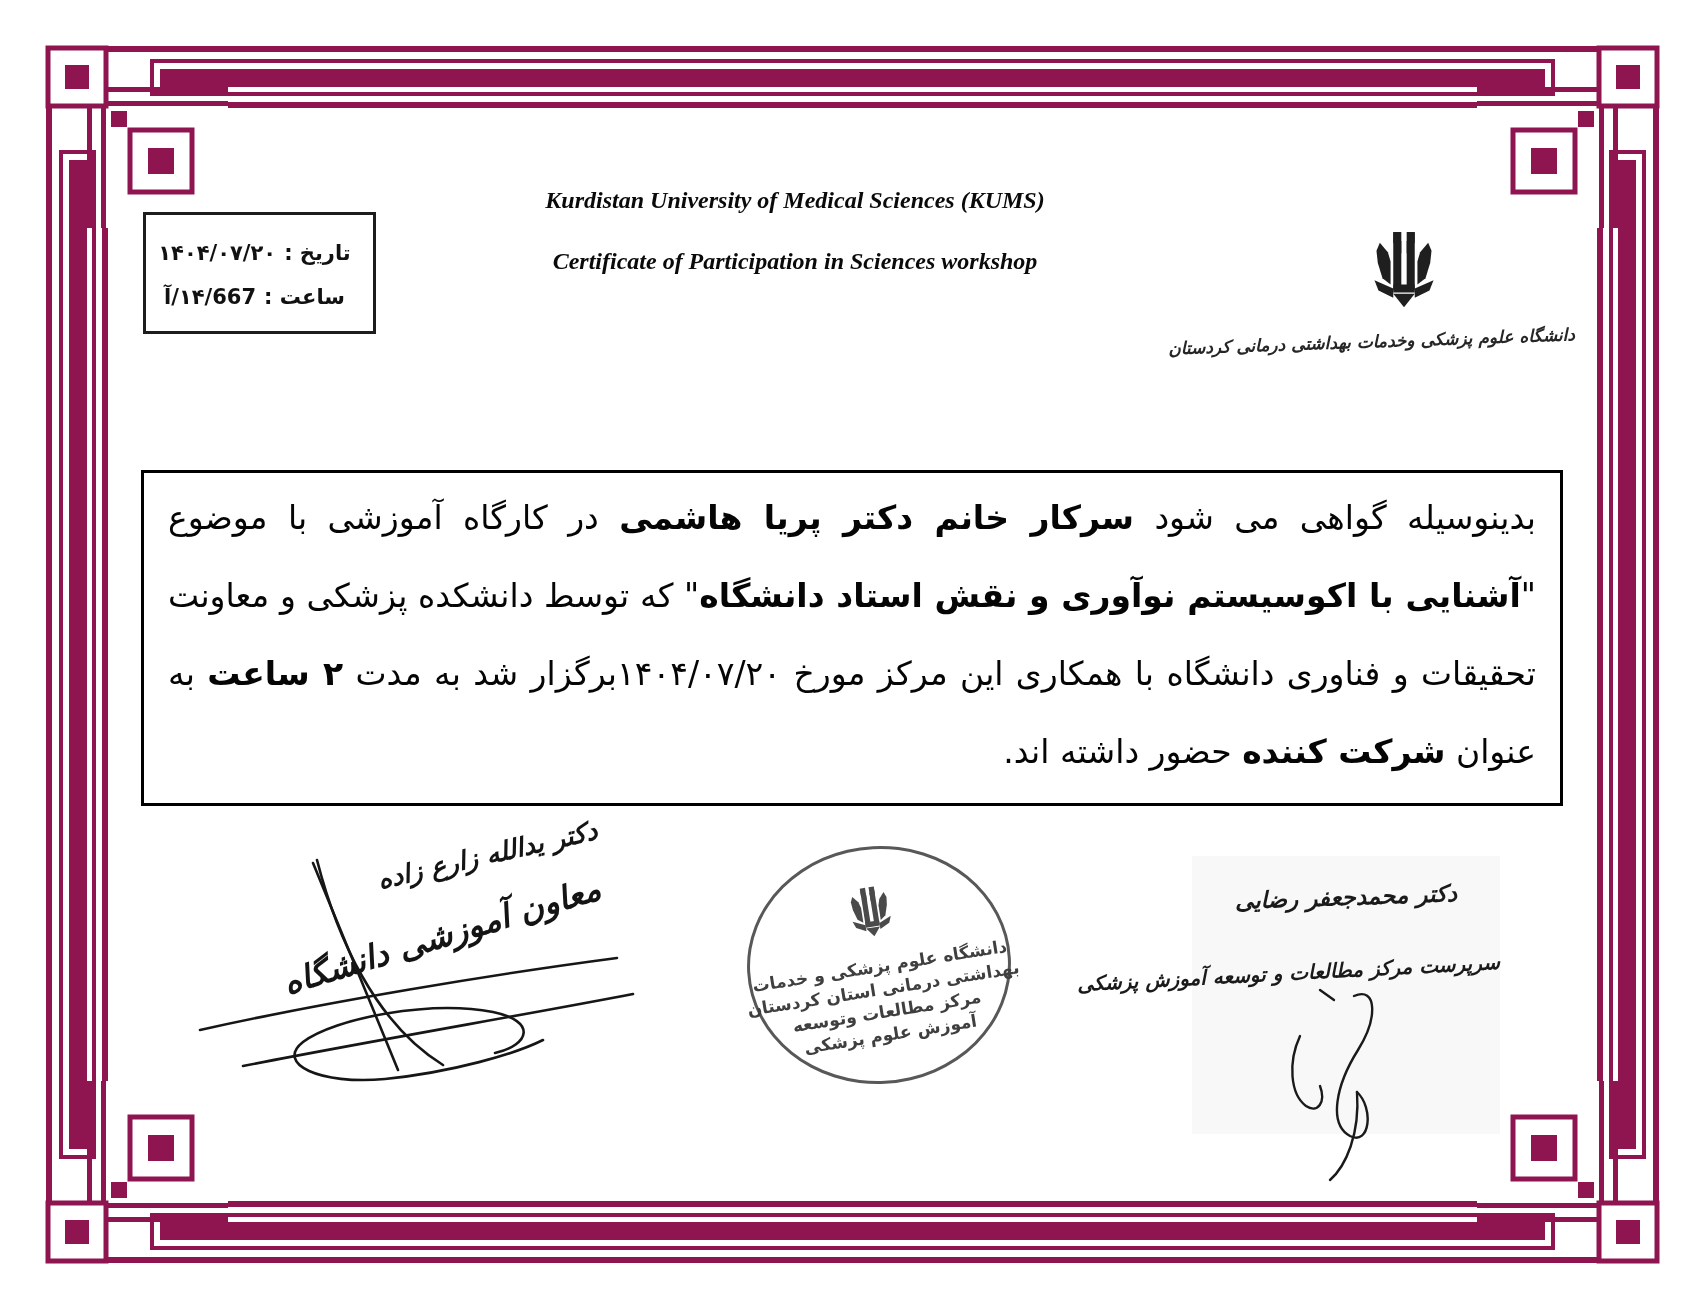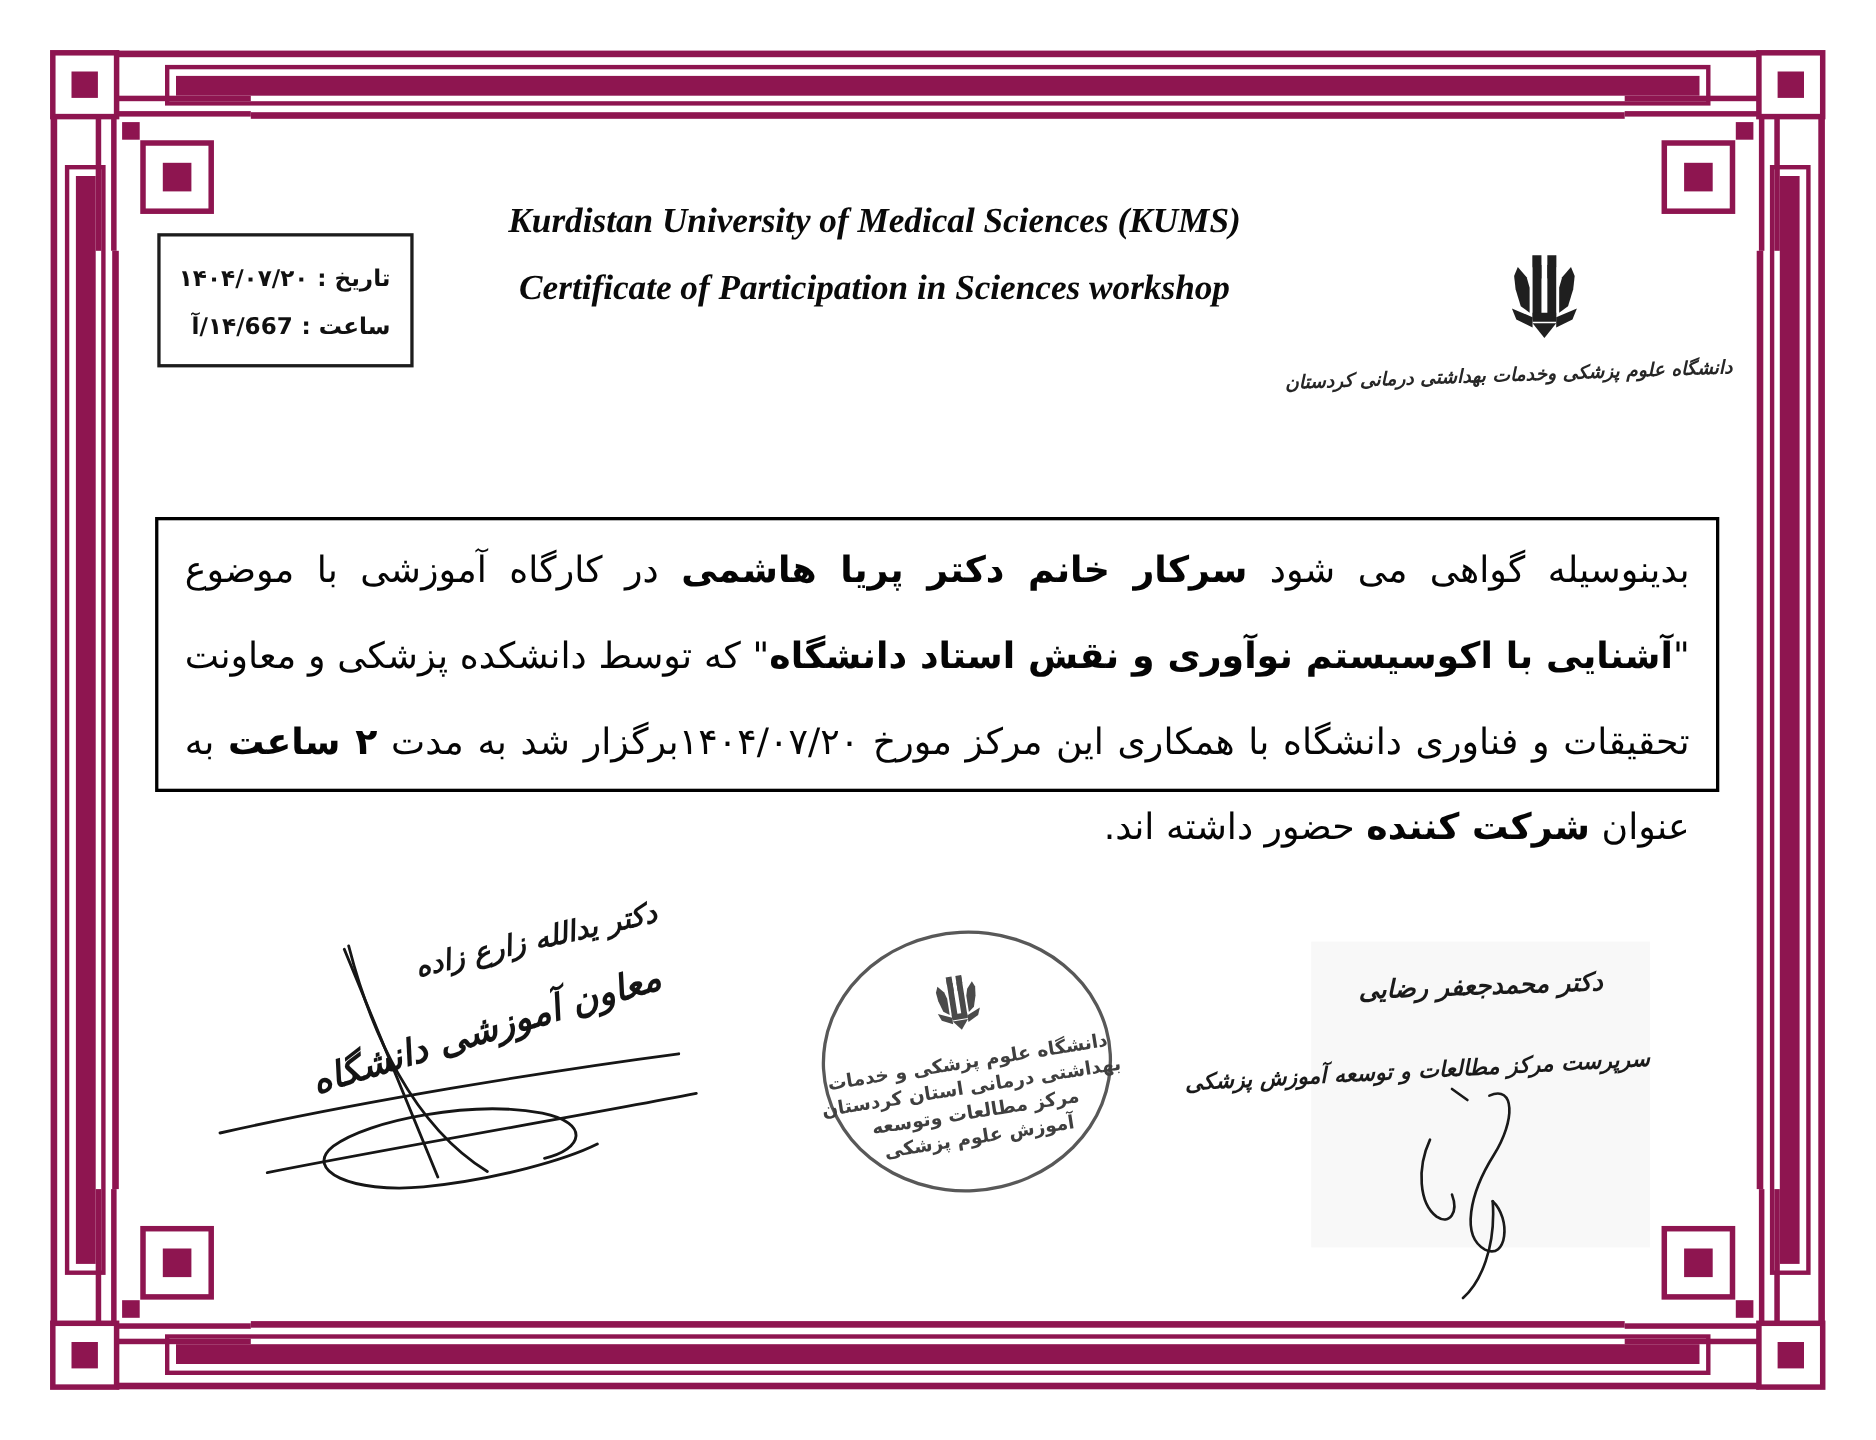--- a/index.html
+++ b/index.html
@@ -9,44 +9,44 @@
   body { font-family:"DejaVu Sans", sans-serif; position:relative; }
 
   .page { position:absolute; inset:0; }
 
   svg.border-svg { position:absolute; left:0; top:0; width:1705px; height:1309px; color:var(--accent); }
 
   
   .ref-box {
     position:absolute; left:143px; top:212px; width:233px; height:122px;
     border:3px solid #1d1d1d; direction:rtl; padding:16px 18px 0 8px;
-    font-size:21px; font-weight:bold; color:#111;
+    font-size:21px; font-weight:bold; color:#111;text-align:center;
   }
   .ref-line { line-height:44px; white-space:nowrap; }
   .ref-line .lbl { margin-left:8px; }
 
   
   .header {
     position:absolute; left:195px; top:183px; width:1200px; text-align:center;
     font-family:"Liberation Serif", serif; font-style:italic; font-weight:bold;
     color:#0a0a0a;
   }
-  .header .h-line { font-size:32px; line-height:34px; margin-bottom:27px; white-space:nowrap; }
+  .header .h-line { font-size:24px; line-height:34px; margin-bottom:27px; white-space:nowrap; }
 
   
   .logo-emblem { position:absolute; left:1357px; top:226px; width:94px; height:102px; color:#1f1f1f; }
   .logo-caption {
     position:absolute; left:1250px; top:330px; width:325px; text-align:center;
     direction:rtl; font-size:17px; font-weight:bold; font-style:italic; color:#262626;
     transform:rotate(-2deg); white-space:nowrap;
   }
 
   
   .body-box {
-    position:absolute; left:141px; top:470px; width:1422px; height:250px;
+    position:absolute; left:141px; top:470px; width:1422px; height:336px;
     border:3px solid #000; padding:6px 24px 0 24px;
   }
   .body-text {
     direction:rtl; text-align:justify; font-size:33px; line-height:78px; color:#050505;
   }
   .body-text .b { font-weight:bold; }
 
   
   .sig-left { position:absolute; left:185px; top:818px; width:470px; height:290px; }
   .sig-left .cal-name {

